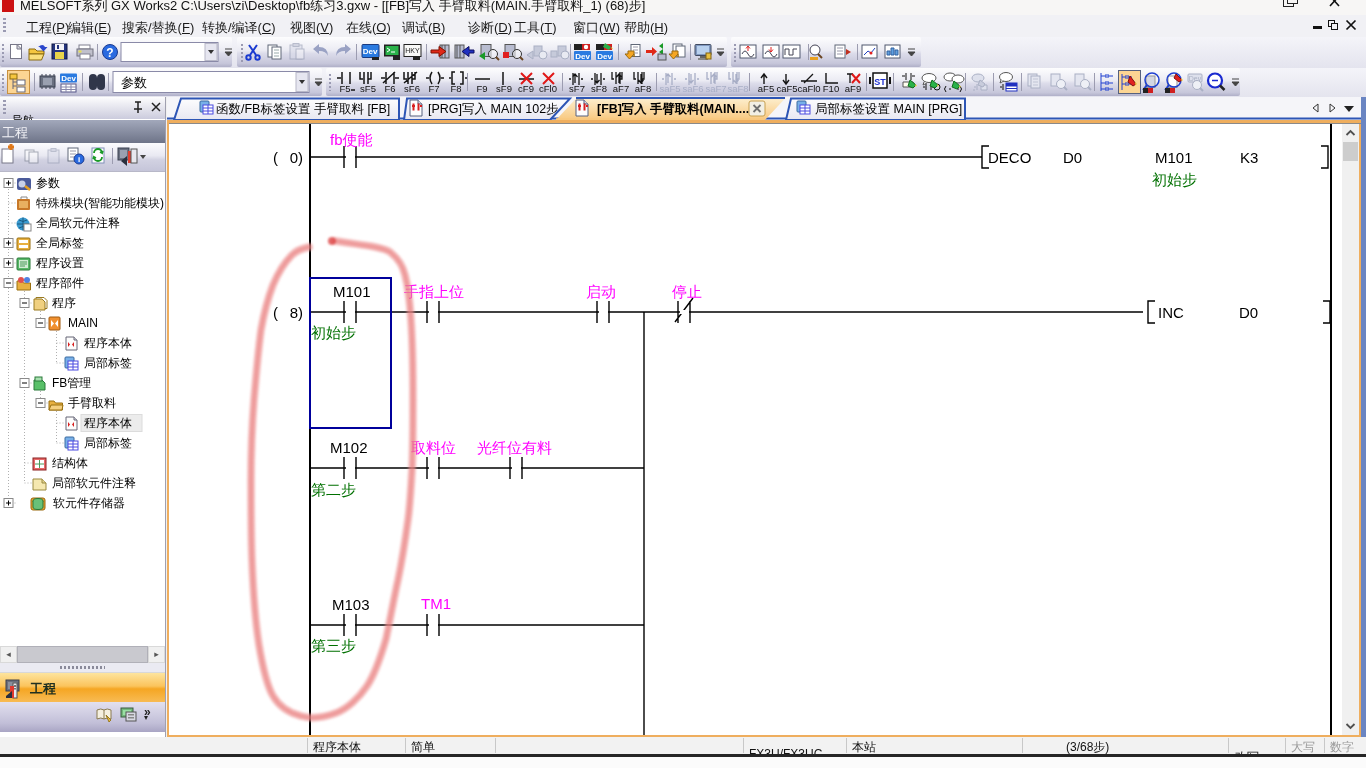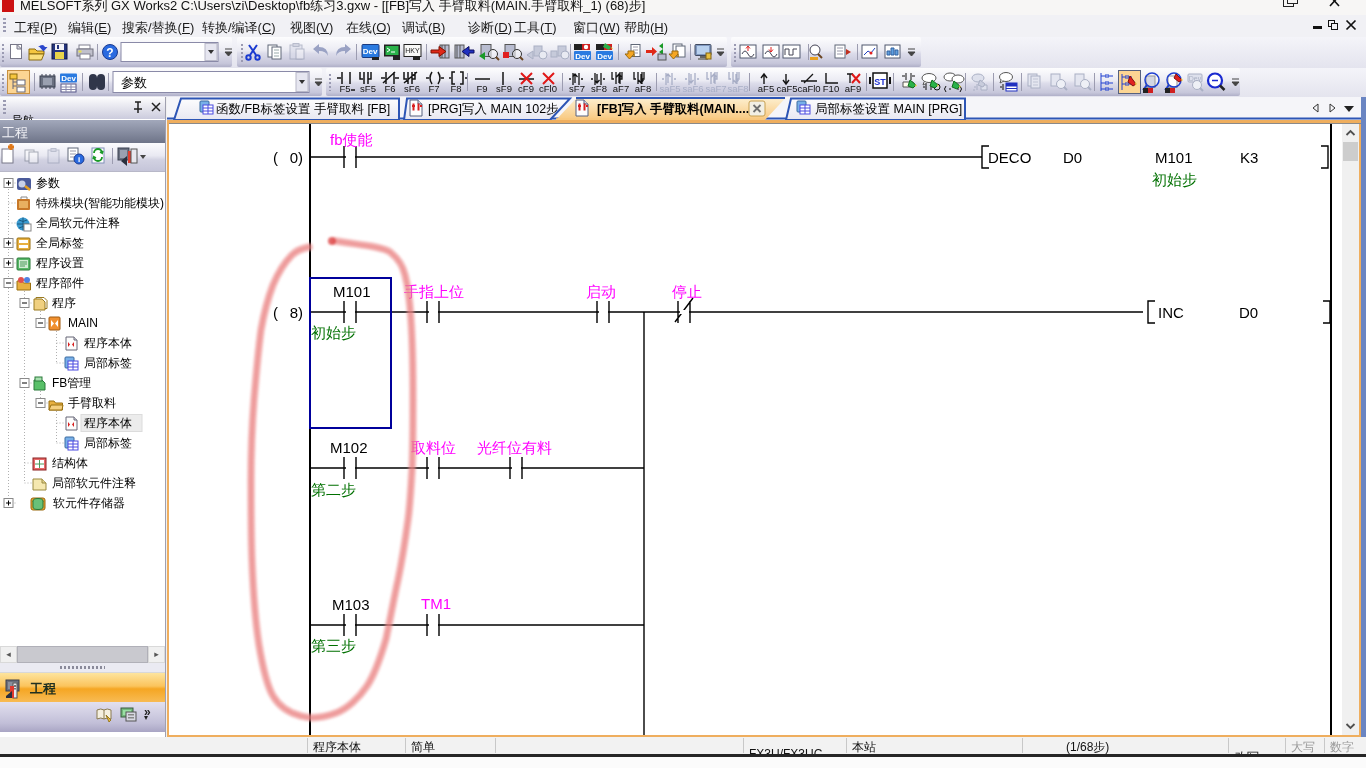--- a/index.html
+++ b/index.html
@@ -17,21 +17,21 @@
   <div class="abs" style="left:20px;top:-3px;font-size:13px;color:#111;white-space:nowrap">MELSOFT系列 GX Works2 C:\Users\zi\Desktop\fb练习3.gxw - [[FB]写入 手臂取料(MAIN.手臂取料_1) (68)步]</div>
   <div class="abs" style="left:1283px;top:-2px;width:11px;height:9px;border:1px solid #222;background:#f7f6f5"></div>
   <div class="abs" style="left:1287px;top:-5px;width:11px;height:9px;border:1px solid #222;background:#f7f6f5"></div>
   <svg class="abs" style="left:1328px;top:0" width="14" height="8" viewBox="0 0 14 8">
       <path d="M2,-4 l9,10 M11,-4 l-9,10" stroke="#111" stroke-width="1.6"></path>
     </svg>
 </div>
 
 <div class="abs" style="left:0;top:15px;width:1366px;height:22px;background:#f1f1f5">
   <div class="grip" style="left:3px;top:3px;height:16px"></div>
-  <div class="menu-item" style="left:14px">工程(<u>P</u>)</div>
+  <div class="menu-item" style="left:26px">工程(<u>P</u>)</div>
   <div class="menu-item" style="left:68px">编辑(<u>E</u>)</div>
   <div class="menu-item" style="left:122px">搜索/替换(<u>F</u>)</div>
   <div class="menu-item" style="left:202px">转换/编译(<u>C</u>)</div>
   <div class="menu-item" style="left:290px">视图(<u>V</u>)</div>
   <div class="menu-item" style="left:346px">在线(<u>O</u>)</div>
   <div class="menu-item" style="left:402px">调试(<u>B</u>)</div>
   <div class="menu-item" style="left:468px">诊断(<u>D</u>)</div>
   <div class="menu-item" style="left:514px">工具(<u>T</u>)</div>
   <div class="menu-item" style="left:573px">窗口(<u>W</u>)</div>
   <div class="menu-item" style="left:624px">帮助(<u>H</u>)</div>
@@ -900,21 +900,21 @@
   <div class="abs" style="left:307px;top:1px;width:1px;height:15px;background:#c8c8c8"></div>
   <div class="abs" style="left:313px;top:2px">程序本体</div>
   <div class="abs" style="left:405px;top:1px;width:1px;height:15px;background:#c8c8c8"></div>
   <div class="abs" style="left:411px;top:2px">简单</div>
   <div class="abs" style="left:495px;top:1px;width:1px;height:15px;background:#c8c8c8"></div>
   <div class="abs" style="left:743px;top:1px;width:1px;height:15px;background:#c8c8c8"></div>
   <div class="abs" style="left:749px;top:10px">FX3U/FX3UC</div>
   <div class="abs" style="left:846px;top:1px;width:1px;height:15px;background:#c8c8c8"></div>
   <div class="abs" style="left:852px;top:2px">本站</div>
   <div class="abs" style="left:1022px;top:1px;width:1px;height:15px;background:#c8c8c8"></div>
-  <div class="abs" style="left:1066px;top:2px">(1/68步)</div>
+  <div class="abs" style="left:1066px;top:2px">(3/68步)</div>
   <div class="abs" style="left:1228px;top:1px;width:1px;height:15px;background:#c8c8c8"></div>
   <div class="abs" style="left:1235px;top:12px">改写</div>
   <div class="abs" style="left:1285px;top:1px;width:1px;height:15px;background:#c8c8c8"></div>
   <div class="abs" style="left:1291px;top:2px;color:#9a9a9a">大写</div>
   <div class="abs" style="left:1324px;top:1px;width:1px;height:15px;background:#c8c8c8"></div>
   <div class="abs" style="left:1330px;top:2px;color:#9a9a9a">数字</div>
 </div>
 <div class="abs" style="left:0;top:754px;width:1366px;height:3px;background:#262626"></div>
 <div class="abs" style="left:0;top:757px;width:1366px;height:11px;background:#fbfbfb"></div>
 

